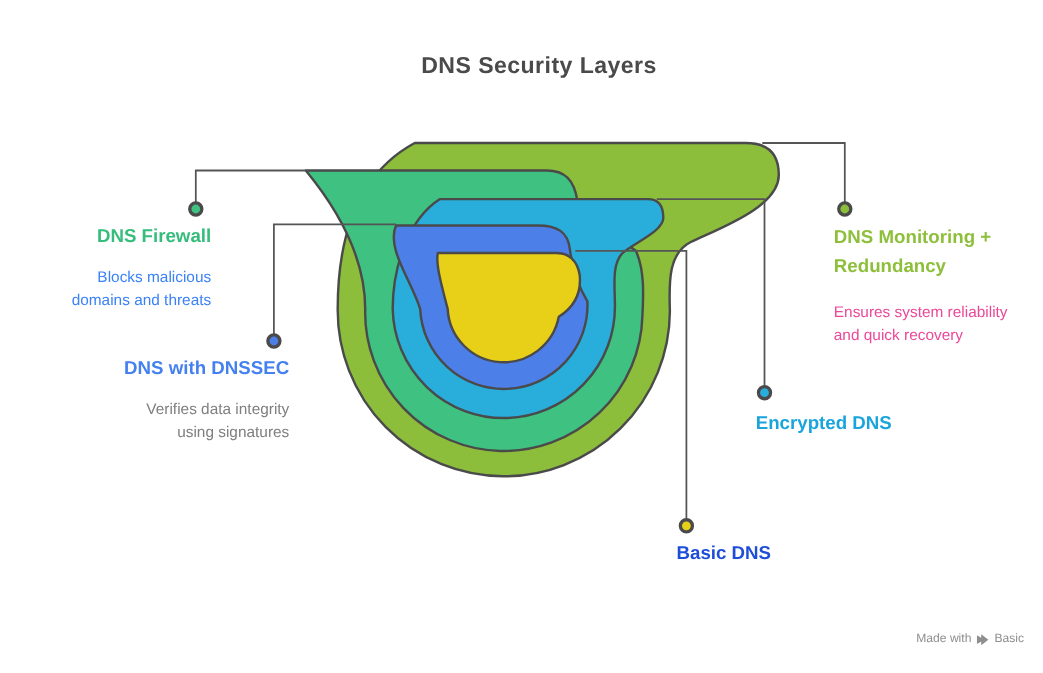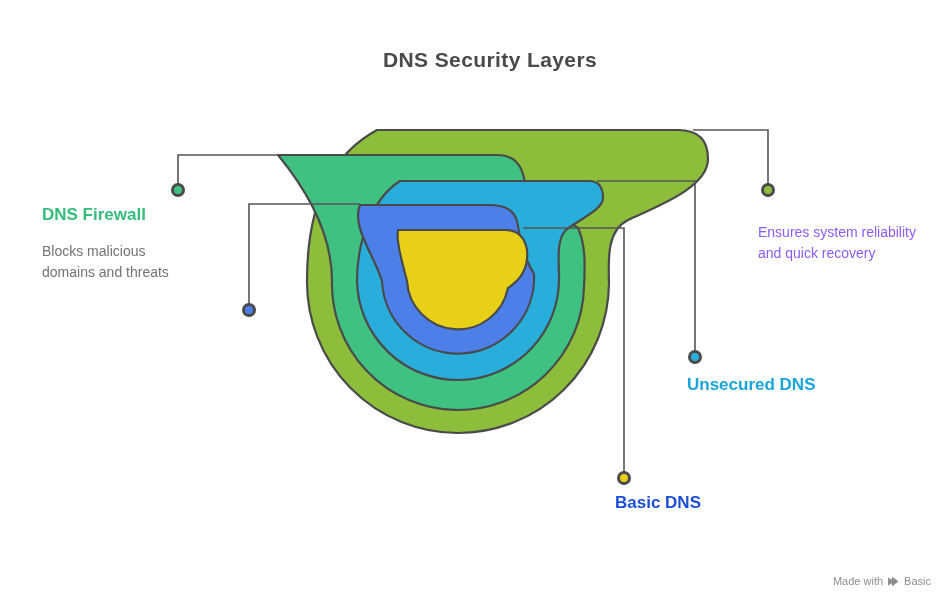--- a/index.html
+++ b/index.html
@@ -20,21 +20,21 @@
   svg.diagram path{stroke-width:2.2;stroke-linejoin:round;}
   svg.diagram polyline{fill:none;stroke-width:1.6;}
   svg.diagram circle{stroke-width:3;}
   .label-block{position:absolute;}
   .label-block .label-title{
     font-size:17px;font-weight:700;line-height:1.5;
   }
   .label-block .label-desc{
     margin-top:13px;font-size:14px;line-height:1.5;color:#7F7F7F;
   }
-  .align-right{text-align:left;}
+  .align-right{text-align:right;}
   #label-dns-firewall{right:756px;top:202px;width:150px;}
   #label-dns-with-dnssec{right:685px;top:322px;width:165px;}
   #label-dns-monitoring{left:758px;top:203px;width:168px;}
   #label-encrypted-dns{left:687px;top:372px;width:175px;}
   #label-basic-dns{left:615px;top:490px;width:145px;}
   .watermark{
     position:absolute;right:17px;top:575px;
     display:flex;align-items:center;gap:5px;
     font-size:11px;color:#8E8E8E;
   }
@@ -63,30 +63,35 @@
 
     <circle cx="178" cy="190" r="5.5" fill="#3EC181" stroke="#4A4A4A"></circle>
     <circle cx="249" cy="310" r="5.5" fill="#4D7FE8" stroke="#4A4A4A"></circle>
     <circle cx="768" cy="190" r="5.5" fill="#8CBE3C" stroke="#4A4A4A"></circle>
     <circle cx="695" cy="357" r="5.5" fill="#29AEDC" stroke="#4A4A4A"></circle>
     <circle cx="624" cy="478" r="5.5" fill="#E8D019" stroke="#4A4A4A"></circle>
   </svg>
 
   <div class="label-block align-right" id="label-dns-firewall">
     <div class="label-title" style="color: rgb(53, 189, 124);">DNS Firewall</div>
-    <div class="label-desc" style="color: #737373;">Blocks malicious domains and threats</div>
+    <div class="label-desc" style="color: #3b82f6;">Blocks malicious domains and threats</div>
   </div>
 
+  <div class="label-block align-right" id="label-dns-with-dnssec">
+    <div class="label-title" style="color: rgb(68, 128, 240);">DNS with DNSSEC</div>
+    <div class="label-desc" style="color: rgb(127, 127, 127);">Verifies data integrity using signatures</div>
+  </div>
 
   <div class="label-block" id="label-dns-monitoring">
-    <div class="label-desc" style="color: #8b5cf6; margin-top: 19px;">Ensures system reliability and quick recovery</div>
+    <div class="label-title" style="color: rgb(141, 191, 58);">DNS Monitoring + Redundancy</div>
+    <div class="label-desc" style="color: #ec4899; margin-top: 19px;">Ensures system reliability and quick recovery</div>
   </div>
 
   <div class="label-block" id="label-encrypted-dns">
-    <div class="label-title" style="color: rgb(25, 165, 220);">Unsecured DNS</div>
+    <div class="label-title" style="color: rgb(25, 165, 220);">Encrypted DNS</div>
   </div>
 
   <div class="label-block" id="label-basic-dns">
     <div class="label-title" style="color: #1d4ed8;">Basic DNS</div>
   </div>
 
   <div class="watermark">
     <span>Made with</span>
     <svg class="napkin-logo" width="11" height="11" viewBox="0 0 11 11">
       <polygon points="0,1.5 7,5.5 0,9.5" fill="#8E8E8E"></polygon>

